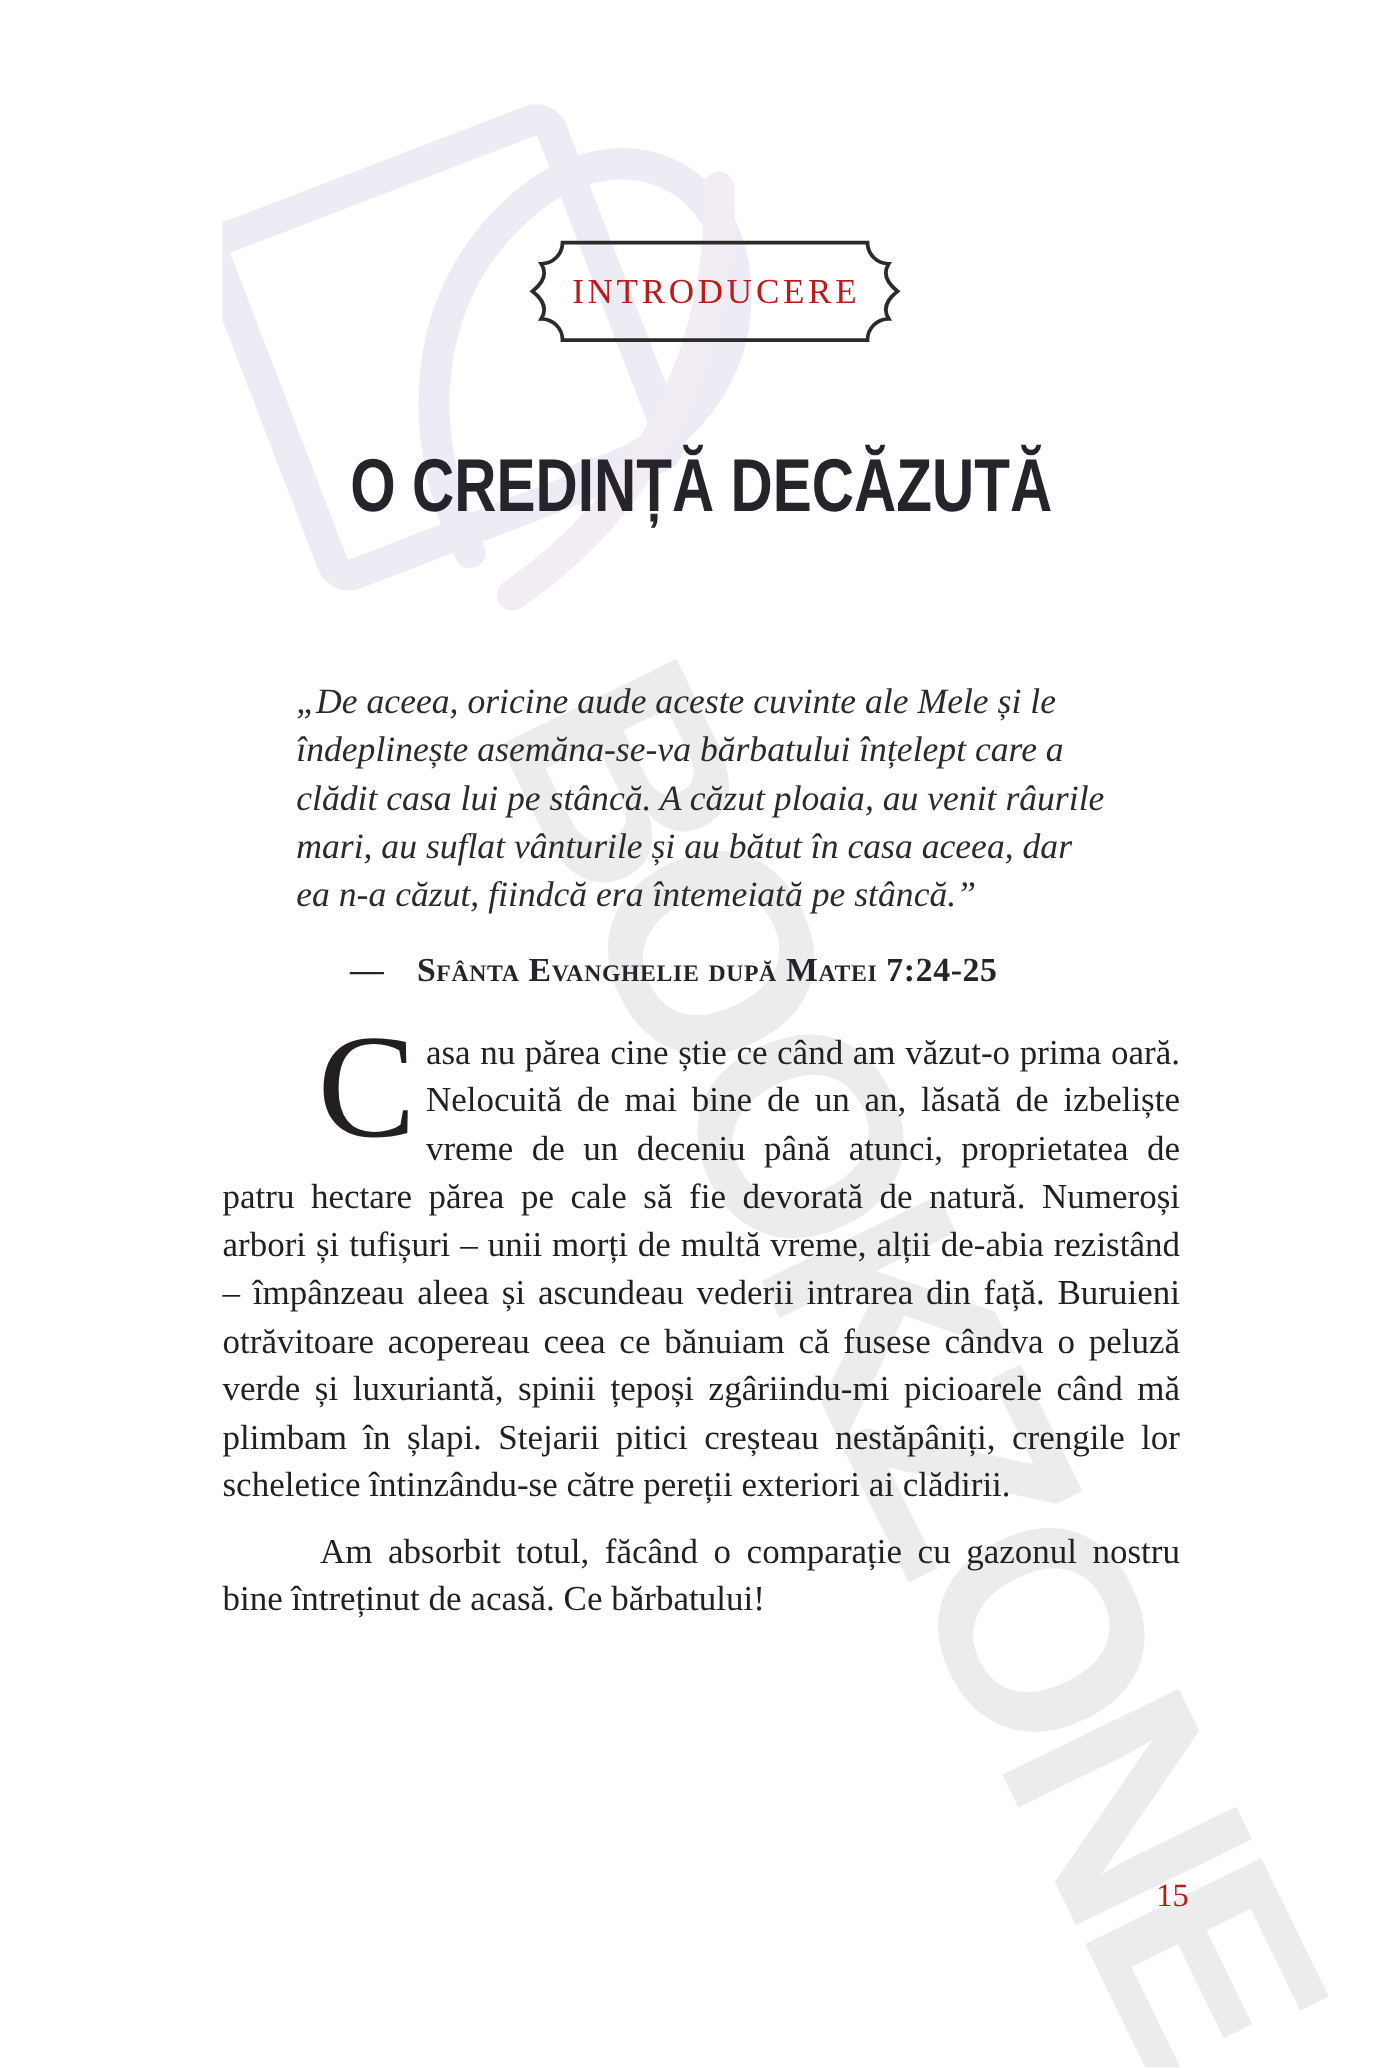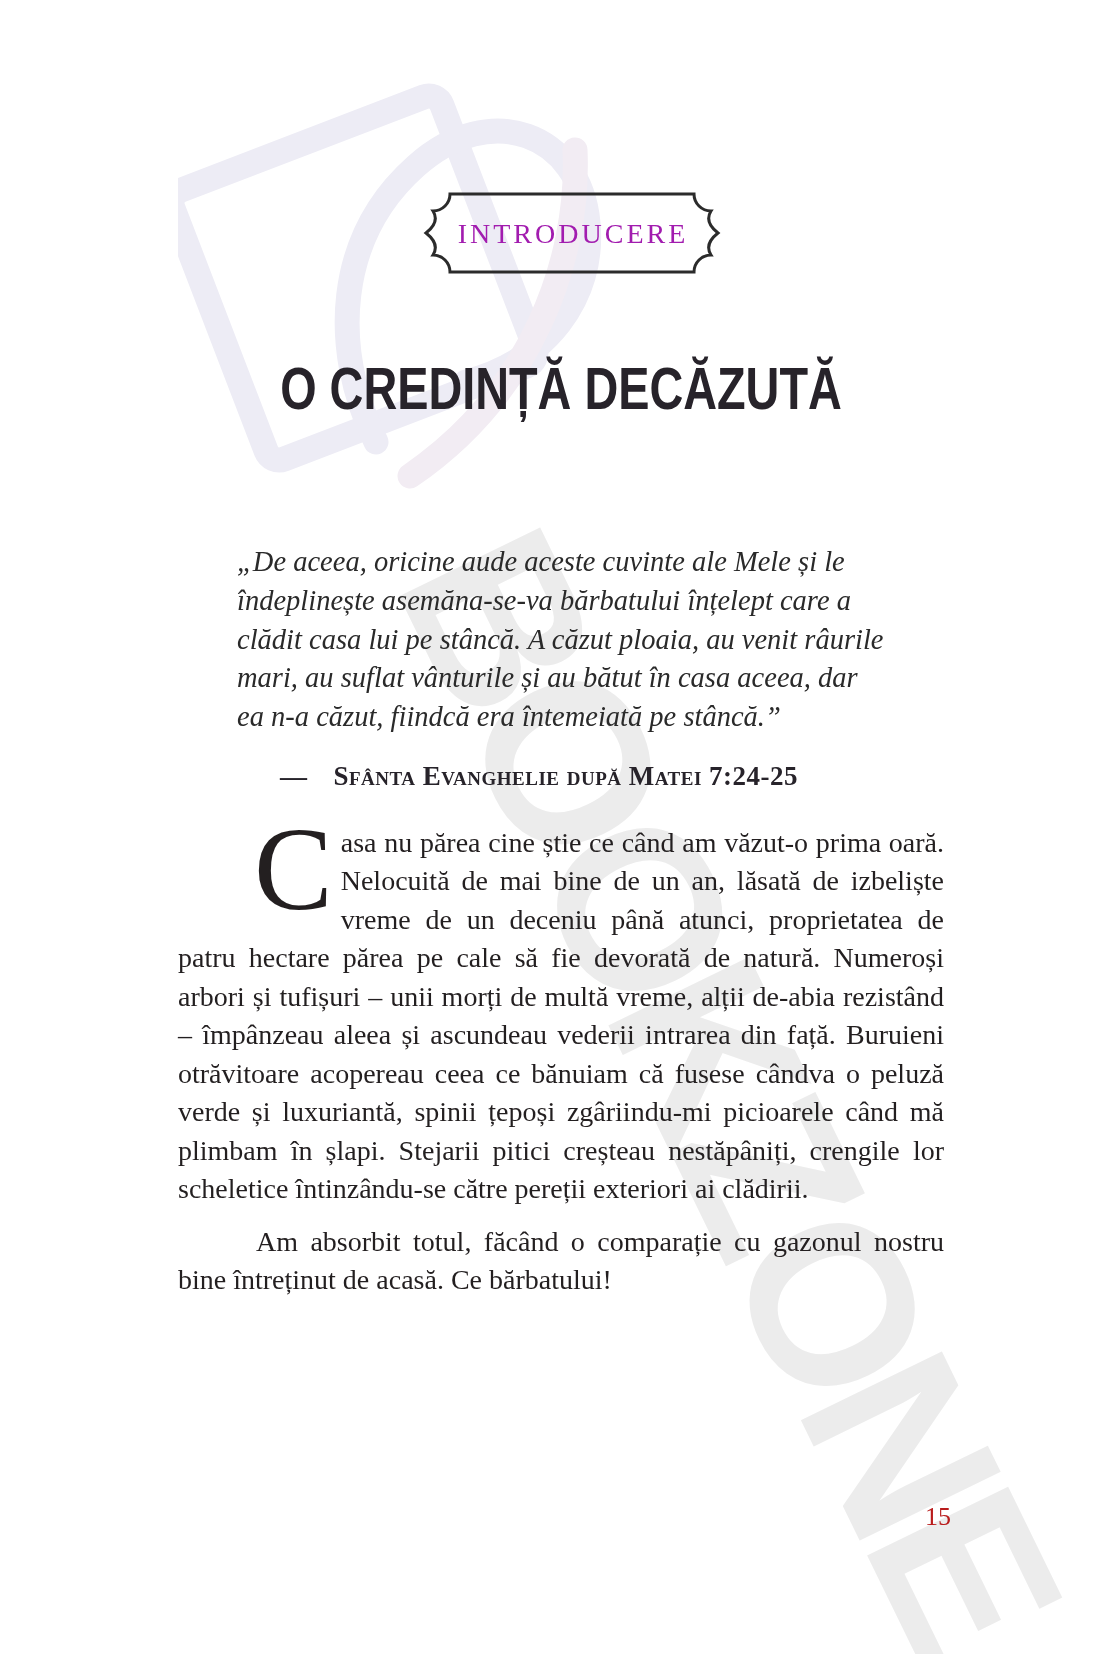--- a/index.html
+++ b/index.html
@@ -25,21 +25,21 @@
   .content{position:relative;z-index:1;padding:0 159px 0 178px;}
   
   .plaque{
     position:relative;width:280px;height:82px;
     margin:192px auto 0;left:12px;
   }
   .plaque svg{position:absolute;left:-10px;top:0;overflow:visible;}
   .plaque-label{
     position:relative;display:block;width:100%;height:82px;
     line-height:84px;text-align:center;
-    font-size:28px;letter-spacing:3px;color:#a21caf;
+    font-size:28px;letter-spacing:3px;color:#b91c1c;
   }
   
   .title{margin-top:80px;text-align:center;white-space:nowrap;}
   .title-inner{
     display:inline-block;transform:scaleX(0.78);transform-origin:center;
     font-family:"Liberation Sans", sans-serif;font-weight:bold;
     font-size:60px;letter-spacing:0px;color:#27232a;
   }
   
   .quote{

